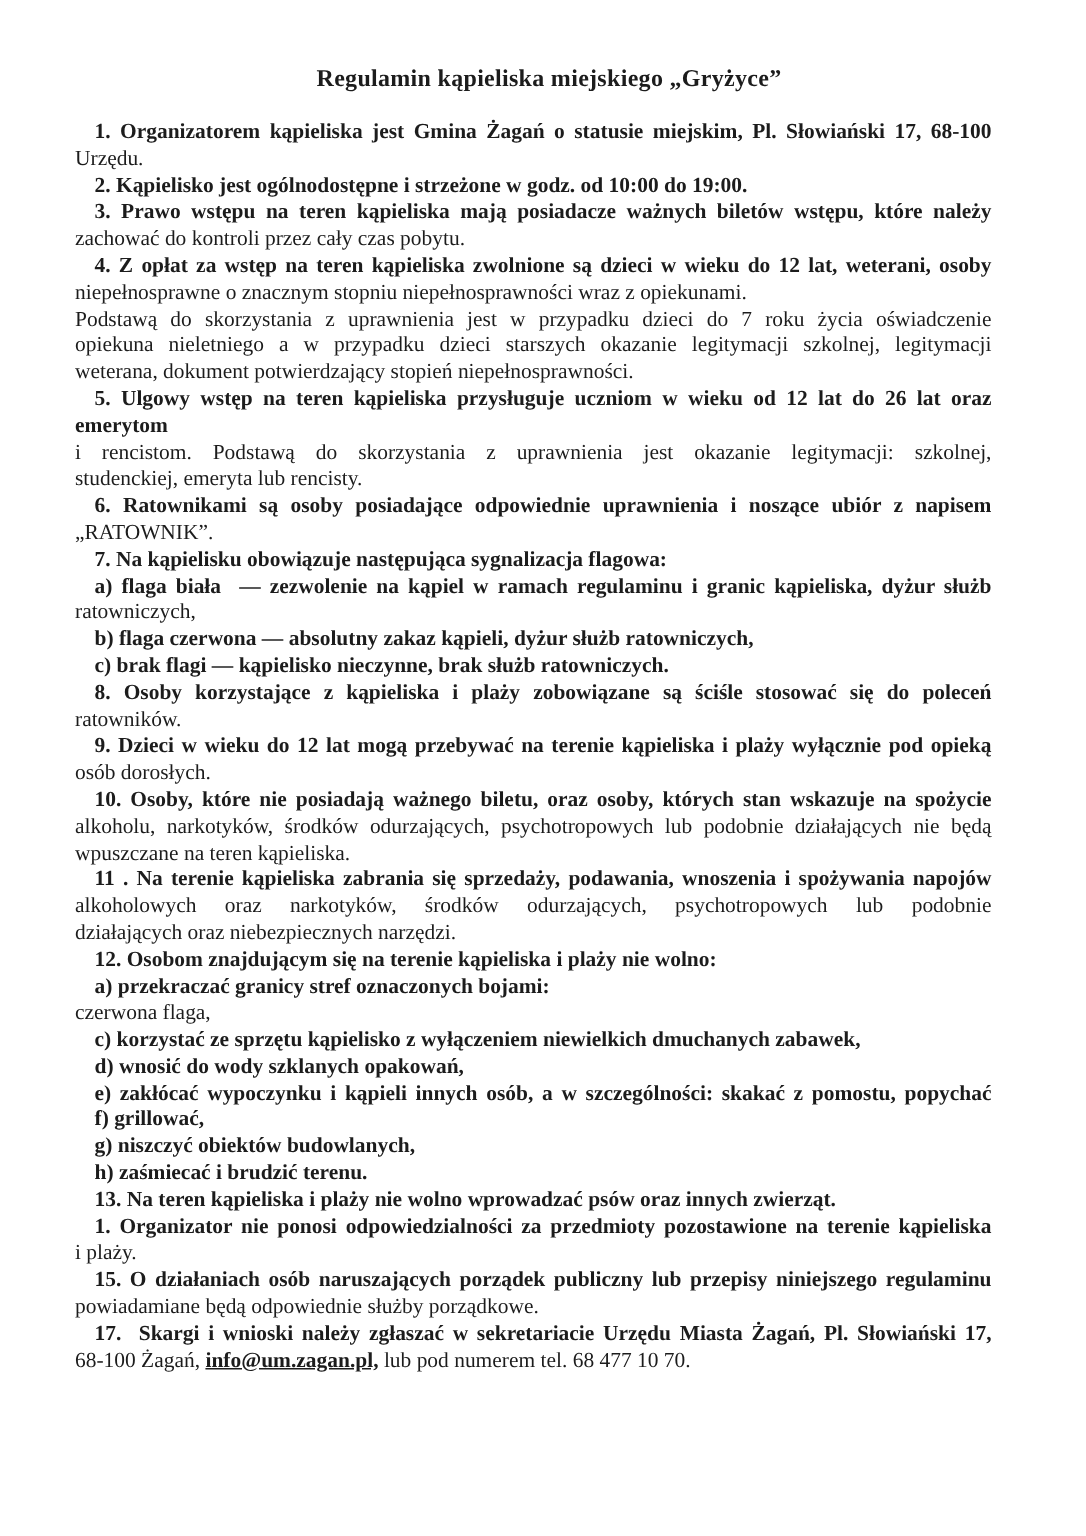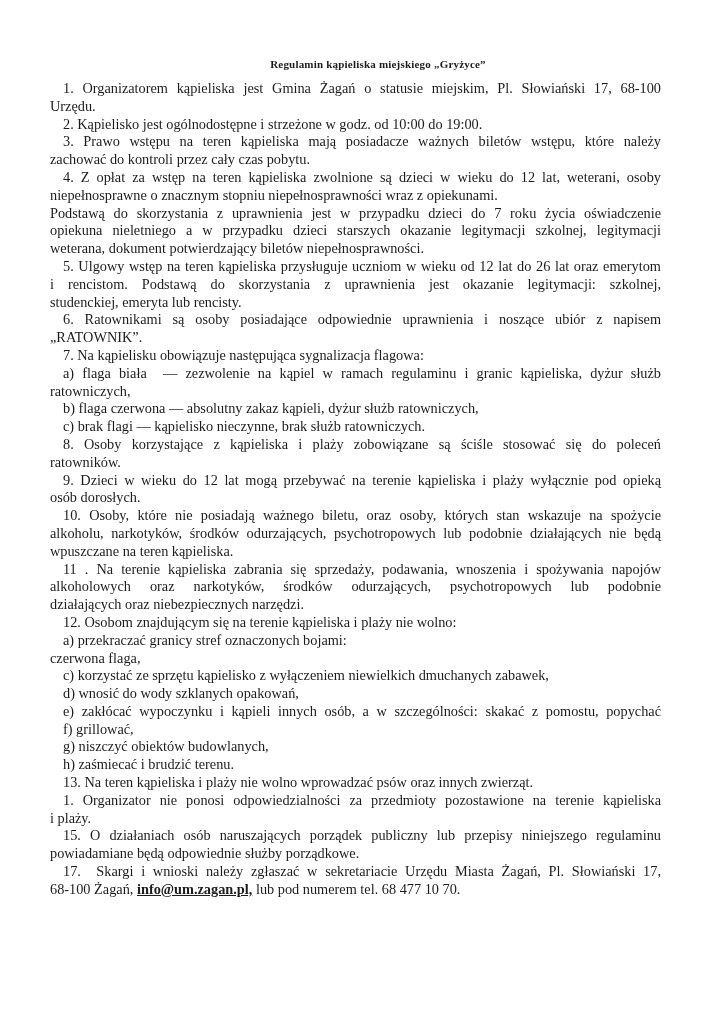--- a/index.html
+++ b/index.html
@@ -18,22 +18,22 @@
     width: 724px;
     height: 1024px;
     background: #ffffff;
     overflow: hidden;
   }
   .doc-title {
     position: absolute;
     top: 38px;
     left: 63px;
     width: 598px;
-    margin: 16px;
-    font-size: 11px;
+    margin: 4px;
+    font-size: 16px;
     line-height: 21px;
     font-weight: 700;
     text-align: center;
     letter-spacing: 0.2px;
     white-space: nowrap;
   }
   .doc-body {
     position: absolute;
     top: 80px;
     left: 50px;
@@ -47,20 +47,21 @@
     line-height: 17.8px;
     min-height: 17.8px;
     text-align: left;
   }
   .line.fill {
     text-align: justify;
     text-align-last: justify;
   }
   .line.indent {
     text-indent: 13px;
+    font-weight: bold;
   }
   .email-link {
     text-decoration: underline;
     color: inherit;
     cursor: pointer;
     font-weight: bold;
   }
 </style>
 </head>
 <body>
@@ -79,21 +80,21 @@
         <div class="line fill indent">3. Prawo wstępu na teren kąpieliska mają posiadacze ważnych biletów wstępu, które należy</div>
         <div class="line">zachować do kontroli przez cały czas pobytu.</div>
       </div>
       <div class="para">
         <div class="line fill indent">4. Z opłat za wstęp na teren kąpieliska zwolnione są dzieci w wieku do 12 lat, weterani, osoby</div>
         <div class="line">niepełnosprawne o znacznym stopniu niepełnosprawności wraz z opiekunami.</div>
       </div>
       <div class="para">
         <div class="line fill">Podstawą do skorzystania z uprawnienia jest w przypadku dzieci do 7 roku życia oświadczenie</div>
         <div class="line fill">opiekuna nieletniego a w przypadku dzieci starszych okazanie legitymacji szkolnej, legitymacji</div>
-        <div class="line">weterana, dokument potwierdzający biletów niepełnosprawności.</div>
+        <div class="line">weterana, dokument potwierdzający stopień niepełnosprawności.</div>
       </div>
       <div class="para">
         <div class="line fill indent">5. Ulgowy wstęp na teren kąpieliska przysługuje uczniom w wieku od 12 lat do 26 lat oraz emerytom</div>
         <div class="line fill">i rencistom. Podstawą do skorzystania z uprawnienia jest okazanie legitymacji: szkolnej,</div>
         <div class="line">studenckiej, emeryta lub rencisty.</div>
       </div>
       <div class="para">
         <div class="line fill indent">6. Ratownikami są osoby posiadające odpowiednie uprawnienia i noszące ubiór z napisem</div>
         <div class="line">„RATOWNIK”.</div>
       </div>

